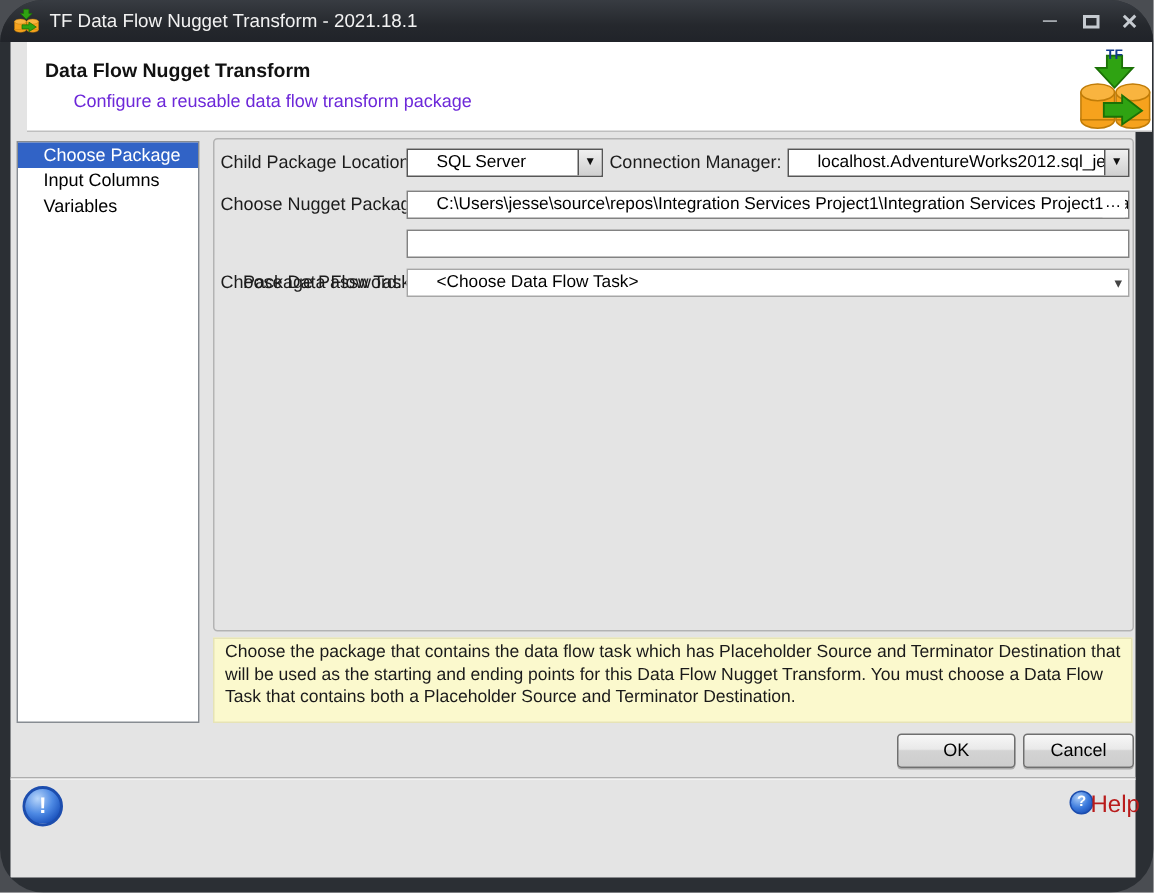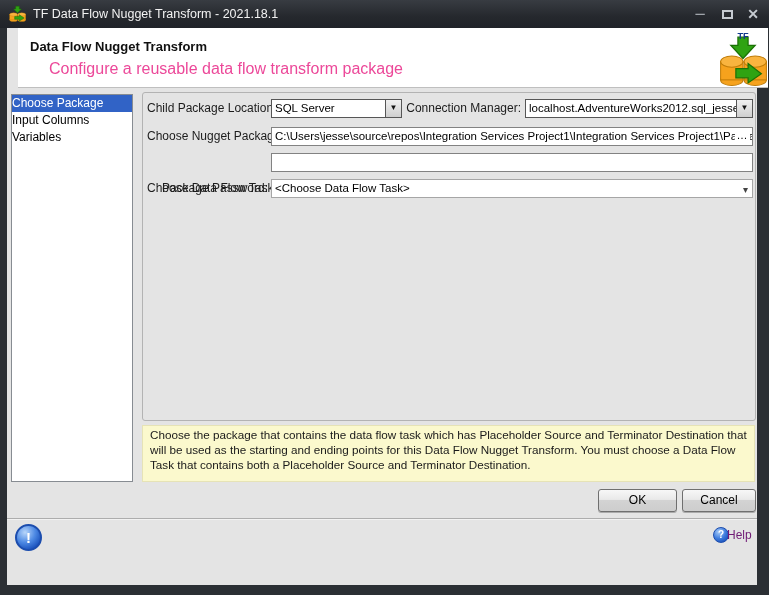--- a/index.html
+++ b/index.html
@@ -1,19 +1,19 @@
 <!DOCTYPE html>
 <html><head>
 <meta charset="utf-8">
 <style>
   * { margin:0; padding:0; box-sizing:border-box; }
   body { background:#4a4d52; font-family:"Liberation Sans", sans-serif; }
   .window {
     position:relative; width:769px; height:595px;
-    background:#2b2f34; overflow:hidden;
+    background:#2b2f34; overflow:hidden;border-radius:29px;
   }
   
   .titlebar {
     position:absolute; left:0; top:0; width:769px; height:28px;
     background:linear-gradient(#383c42, #25282d 60%, #202329);
   }
   .titlebar .app-icon { position:absolute; left:9px; top:5px; }
   .titlebar .title {
     position:absolute; left:33px; top:0; height:28px; line-height:28px;
     color:#f2f2f2; font-size:12.5px; white-space:nowrap;
@@ -30,38 +30,38 @@
   
   .content {
     position:absolute; left:7px; top:28px; width:750px; height:557px;
     background:#e4e4e4;
   }
   .hdr {
     position:absolute; left:11px; top:0; width:750px; height:60px;
     background:#ffffff; border-bottom:1px solid #bfbfbf;
   }
   .hdr .h-title { position:absolute; left:12px; top:11px; font-size:13px; font-weight:bold; color:#111; }
-  .hdr .h-sub   { position:absolute; left:31px; top:32px; font-size:16px; color:#ec4899; }
+  .hdr .h-sub   { position:absolute; left:31px; top:32px; font-size:12px; color:#6d28d9; }
   .hdr .h-icon  { position:absolute; left:700px; top:2px; }
   
   .listbox {
     position:absolute; left:4px; top:66px; width:122px; height:388px;
     background:#ffffff; border:1px solid #878c92; font-size:12px; color:#000;
   }
-  .listbox .item { height:17px; line-height:17px; padding-left:0; white-space:nowrap; cursor:default; }
+  .listbox .item { height:17px; line-height:17px; padding-left:17px; white-space:nowrap; cursor:default; }
   .listbox .item.selected { background:#3163c6; color:#fff; }
   
   .panel {
     position:absolute; left:135px; top:64px; width:614px; height:329px;
     border:1px solid #b3b3b3; border-radius:3px; background:#e4e4e4;
   }
   .flabel { position:absolute; font-size:12px; color:#1c1c1c; text-align:right; white-space:nowrap; }
   .field {
     position:absolute; background:#fff; border:1px solid #828282; font-size:11.5px;
-    color:#000; line-height:17px; padding:0 3px; white-space:nowrap; overflow:hidden; height:19px;
+    color:#000; line-height:17px; padding:0 19px; white-space:nowrap; overflow:hidden; height:19px;
   }
   .combo { border:1px solid #565656; padding-right:18px; }
   .combo .arrow-btn {
     position:absolute; right:0; top:0; width:16px; height:17px;
     background:linear-gradient(#f0f0f0,#cfcfcf); border-left:1px solid #565656;
     text-align:center; line-height:16px; font-size:8px; color:#111;
   }
   .flatcombo { border:1px solid #a6a6a6; padding-right:16px; }
   .flatcombo .flat-arrow {
     position:absolute; right:4px; top:1px; font-size:10px; color:#444; line-height:17px;
@@ -93,21 +93,21 @@
     background:radial-gradient(circle at 35% 28%, #b8d6fa, #4e8ae4 45%, #1a52bd 80%);
     border:2px solid #1c4dae; color:#fff; font-weight:bold; font-size:15px;
     text-align:center; line-height:23px;
   }
   .help-circle {
     position:absolute; left:706px; top:499px; width:16px; height:16px; border-radius:50%;
     background:radial-gradient(circle at 35% 28%, #a8ccf8, #3d7bdd 50%, #1a4fb8 85%);
     border:1px solid #1c4dae; color:#fff; font-weight:bold; font-size:10px;
     text-align:center; line-height:14px;
   }
-  .help-label { position:absolute; left:720px; top:500px; font-size:12px; color:#701a75; }
+  .help-label { position:absolute; left:720px; top:500px; font-size:16px; color:#b91c1c; }
 </style>
 </head>
 <body>
 
 <div class="window">
 
   <div class="titlebar">
     <svg class="app-icon" width="17" height="17" viewBox="0 0 48 56" preserveAspectRatio="none">
       <polygon points="19,4 29,4 29,13 35,13 24,26 13,13 19,13" fill="#2fa312" stroke="#1b7106" stroke-width="1.5"></polygon>
       <ellipse cx="13" cy="49" rx="11" ry="5.5" fill="#f6a21d" stroke="#c07c08"></ellipse>

